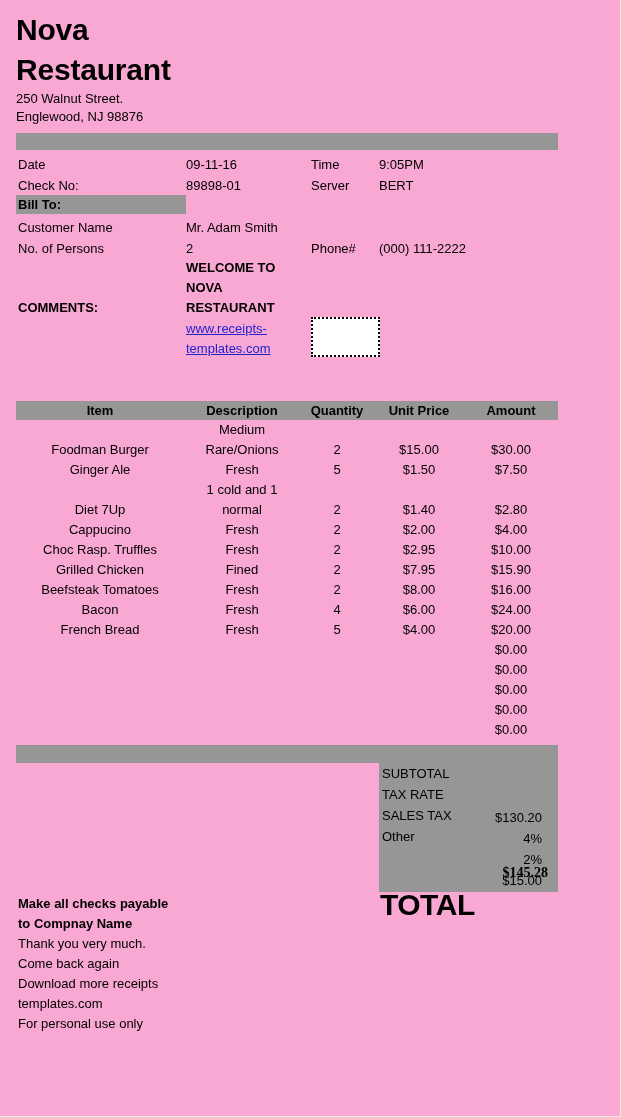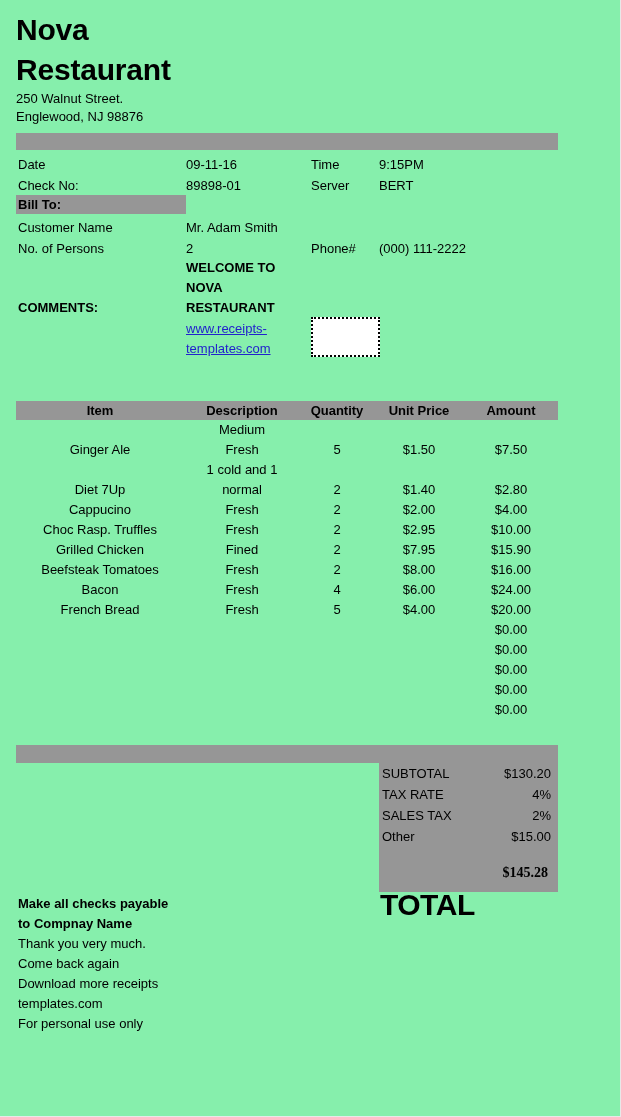--- a/index.html
+++ b/index.html
@@ -8,21 +8,21 @@
     background: #ffffff;
   }
   body {
     font-family: "Liberation Sans", sans-serif;
     color: #000000;
   }
   #receipt-page {
     position: relative;
     width: 621px;
     height: 1117px;
-    background: #86efac;
+    background: #f9a8d4;
     border-right: 1px solid #e8e8e8;
     border-bottom: 1px solid #e8e8e8;
     box-sizing: border-box;
     overflow: hidden;
   }
 
   
   #header-block {
     position: absolute;
     left: 16px;
@@ -196,21 +196,22 @@
     height: 21px;
     font-size: 13px;
     line-height: 21px;
   }
   .total-row .t-label {
     position: absolute;
     left: 3px;
   }
   .total-row .t-value {
     position: absolute;
-    right: 7px;
+    right: 16px;
+    margin-top: 44px;
   }
   #grand-total-row {
     position: relative;
     height: 45px;
   }
   #grand-total-label {
     position: absolute;
     left: 1px;
     top: -2px;
     font-size: 30px;
@@ -253,21 +254,21 @@
     <div class="addr-line">250 Walnut Street.</div>
     <div class="addr-line">Englewood, NJ 98876</div>
   </div>
 
   <div class="gray-bar-full" id="bar-top"></div>
 
   <div class="meta-row" id="meta-date">
     <span class="meta-label">Date</span>
     <span class="meta-value">09-11-16</span>
     <span class="meta-label2">Time</span>
-    <span class="meta-value2">9:15PM</span>
+    <span class="meta-value2">9:05PM</span>
   </div>
 
   <div class="meta-row" id="meta-check">
     <span class="meta-label">Check No:</span>
     <span class="meta-value">89898-01</span>
     <span class="meta-label2">Server</span>
     <span class="meta-value2">BERT</span>
   </div>
 
   <div id="billto-bar"></div>
@@ -312,20 +313,27 @@
         <th>Amount</th>
       </tr>
     </thead>
     <tbody id="items-tbody">
         <tr>
           <td class="cell-item"></td>
           <td class="cell-desc">Medium</td>
           <td></td>
           <td></td>
           <td></td>
+        </tr>
+        <tr>
+          <td class="cell-item">Foodman Burger</td>
+          <td class="cell-desc">Rare/Onions</td>
+          <td class="cell-qty">2</td>
+          <td class="cell-price">$15.00</td>
+          <td class="cell-amount">$30.00</td>
         </tr>
         <tr>
           <td class="cell-item">Ginger Ale</td>
           <td class="cell-desc">Fresh</td>
           <td class="cell-qty">5</td>
           <td class="cell-price">$1.50</td>
           <td class="cell-amount">$7.50</td>
         </tr>
         <tr>
           <td class="cell-item"></td>

